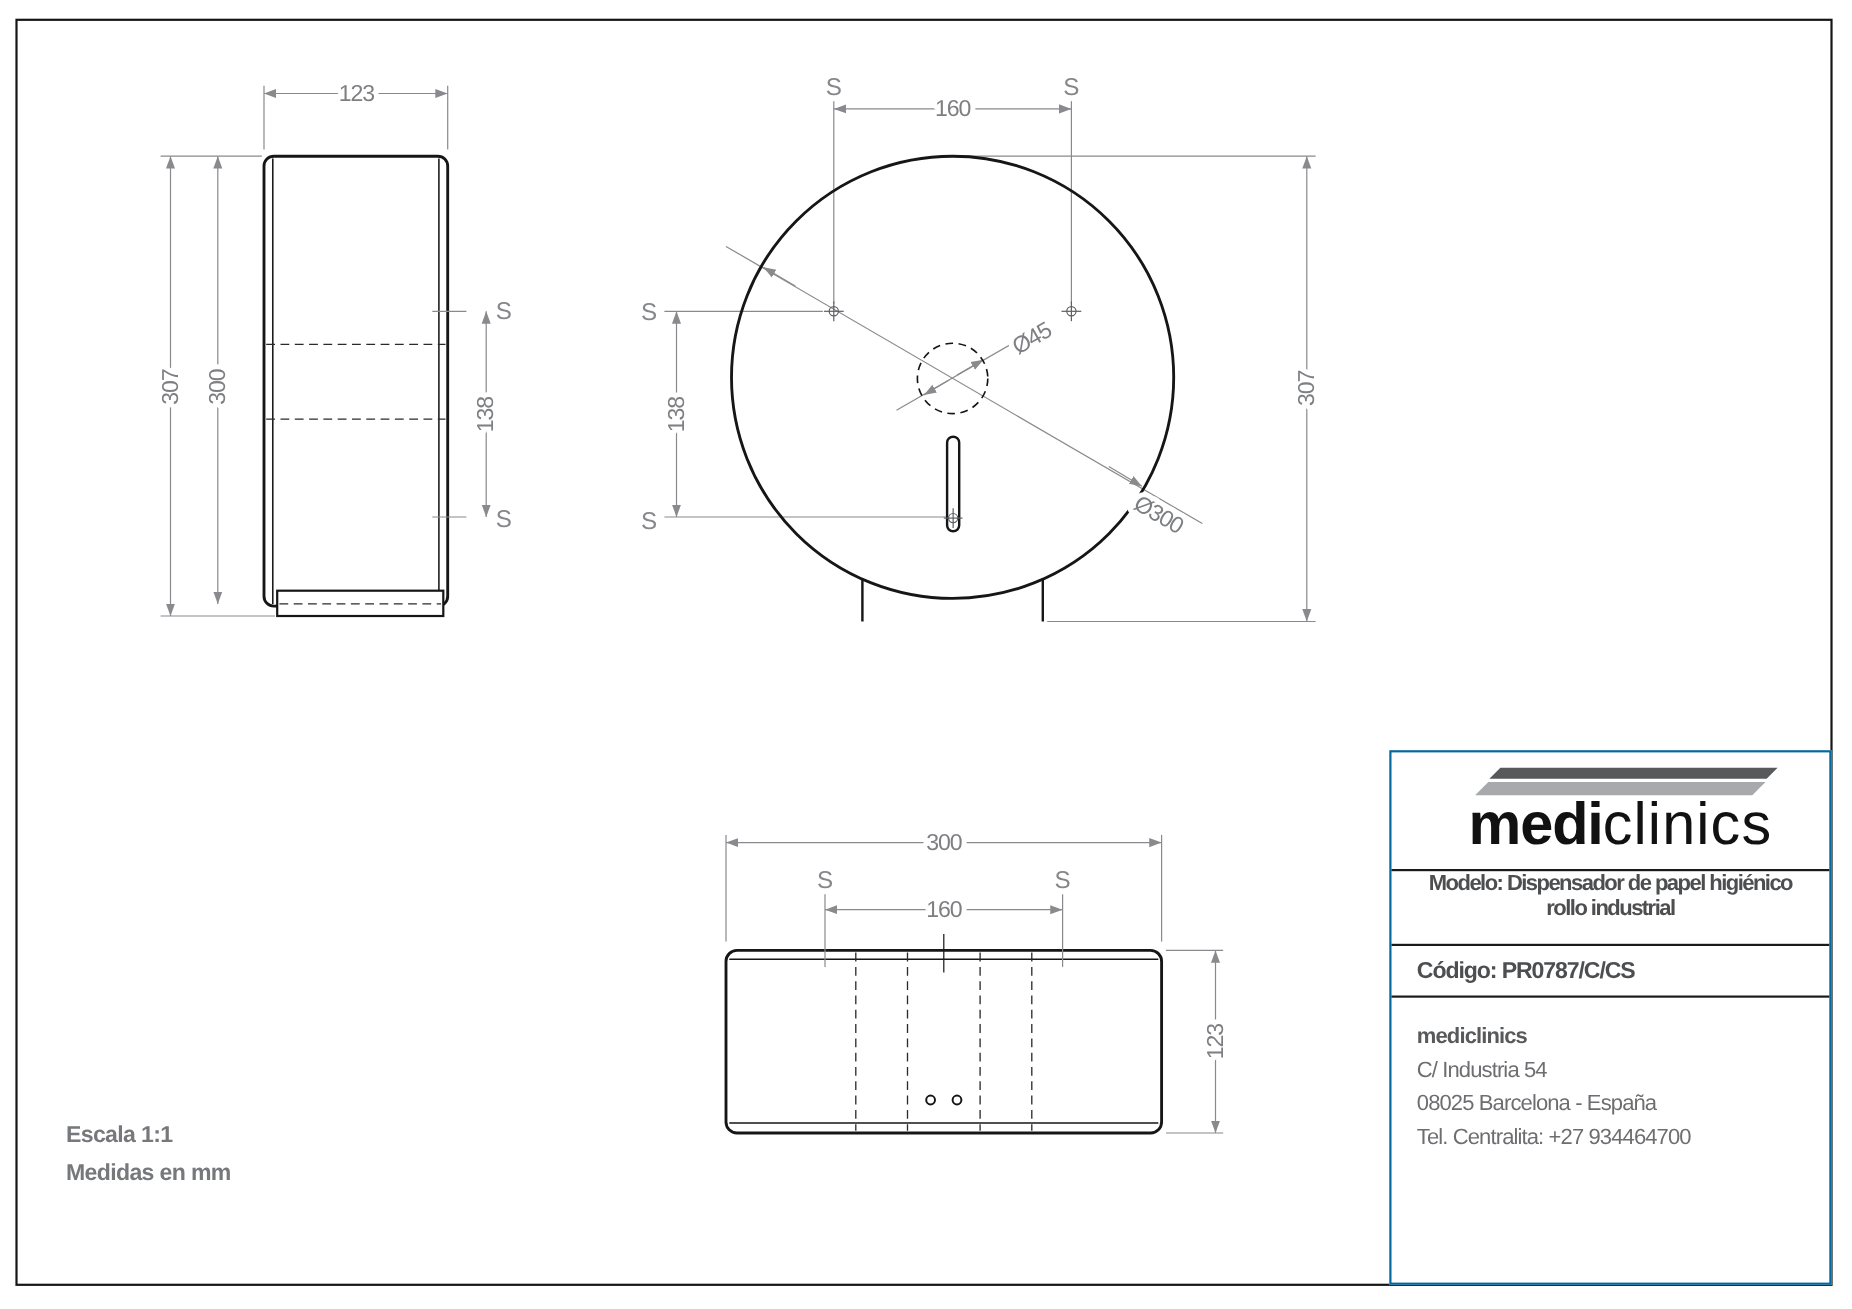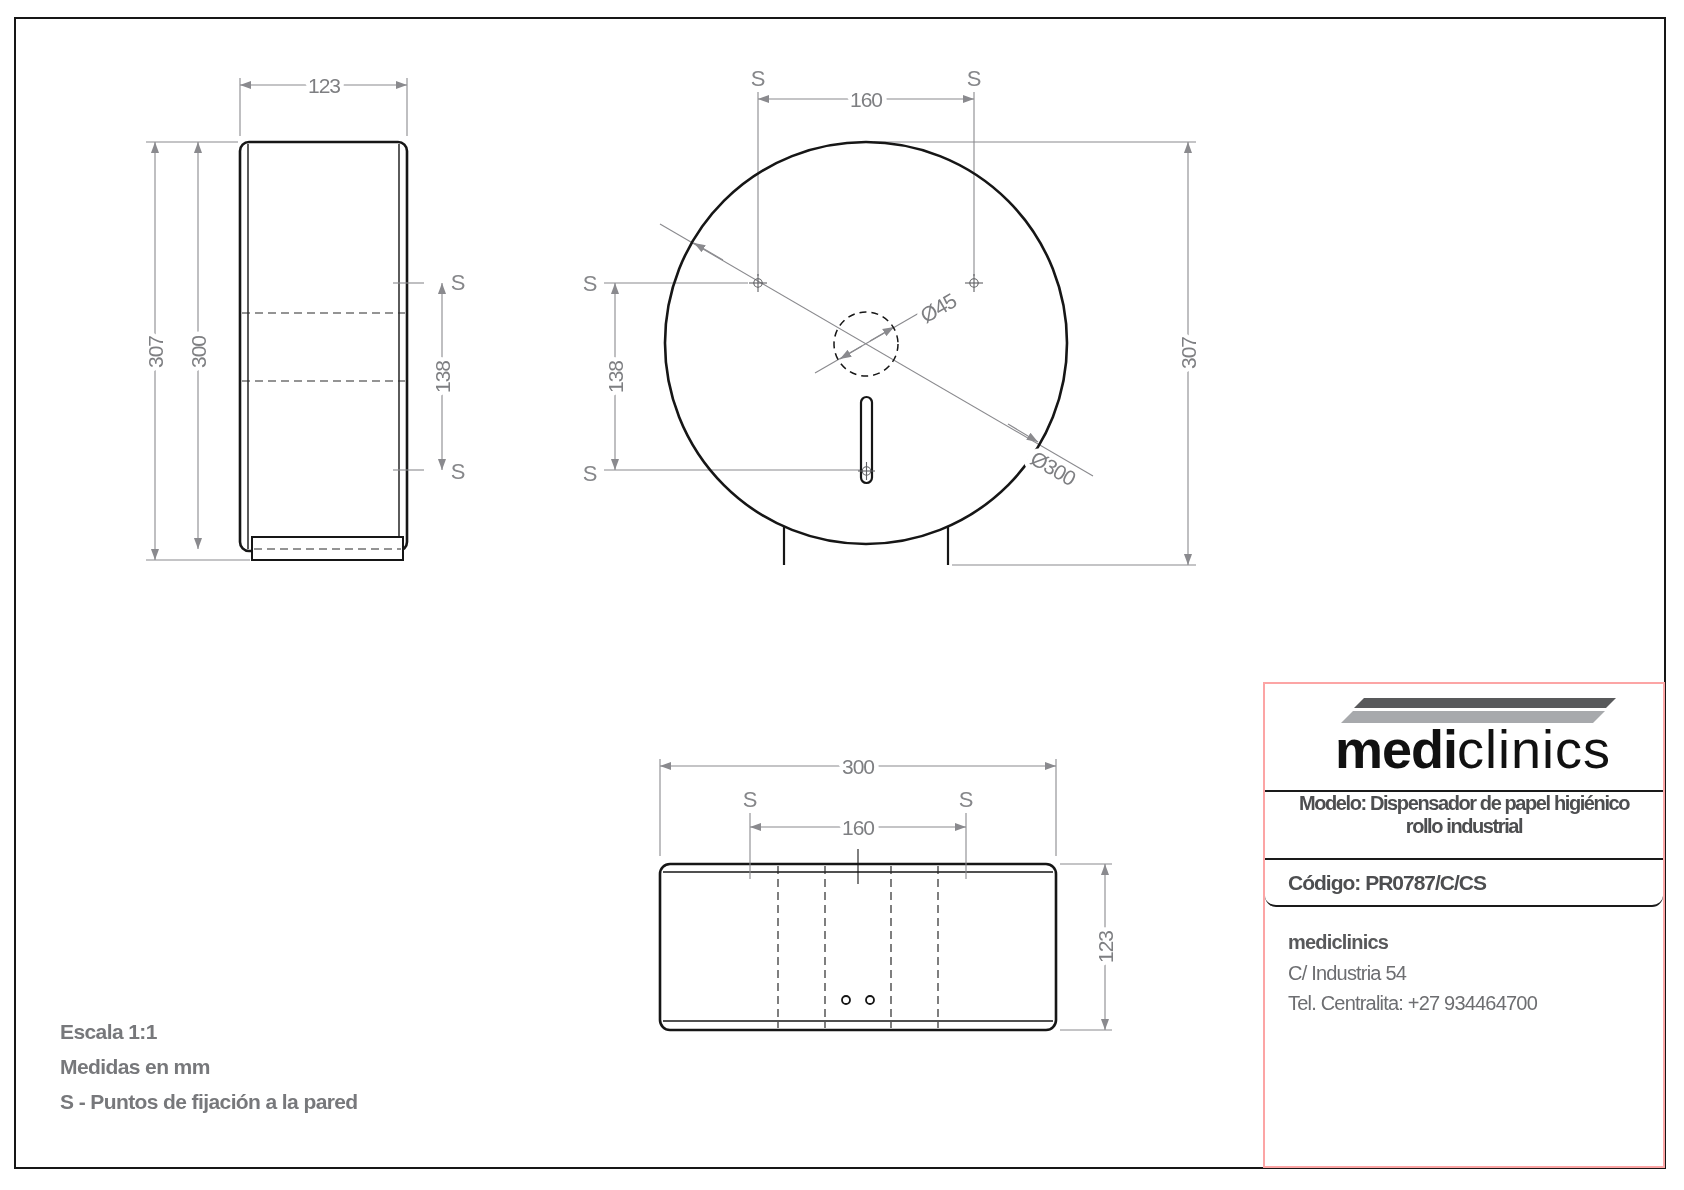--- a/index.html
+++ b/index.html
@@ -18,27 +18,27 @@
   .dim{font-size:21px;fill:#7e7f82;letter-spacing:-1px;text-anchor:middle;
        paint-order:stroke;stroke:#ffffff;stroke-width:9px;stroke-linejoin:round;}
   .slabel{font-size:22px;fill:#86878a;text-anchor:middle;paint-order:stroke;stroke:#fff;stroke-width:7px;}
 
   
   .notes{position:absolute;left:60px;top:1014px;color:#77787b;font-size:21px;
          letter-spacing:-0.6px;line-height:35px;font-weight:bold;}
 
   
   .tblock{position:absolute;left:1263px;top:682px;width:402px;height:486px;
-          border:2px solid #fca5a5;box-sizing:border-box;background:#fff;}
+          border:2px solid #0369a1;box-sizing:border-box;background:#fff;}
   .trow{box-sizing:border-box;border-bottom:2px solid #1a1a1a;position:relative;overflow:hidden;}
   .row-logo{height:108px;}
   .row-model{height:68px;color:#4d4e50;font-weight:bold;font-size:20px;letter-spacing:-1.4px;
              text-align:center;line-height:23px;}
   .row-code{height:47px;color:#4d4e50;font-weight:bold;font-size:21px;letter-spacing:-1px;
-            padding:11px 0 0 23px;border-radius:11px;}
+            padding:11px 0 0 23px;}
   .row-addr{height:259px;border-bottom:none;color:#6d6e71;font-size:20px;letter-spacing:-0.8px;
             line-height:30.7px;padding:20px 0 0 23px;}
   .row-addr .co{font-weight:bold;color:#58595b;}
   .stripe{position:absolute;transform:skewX(-45deg);}
   .stripe-dark{left:94px;top:14px;width:252px;height:10px;background:#58595b;}
   .stripe-light{left:82px;top:27px;width:252px;height:12px;background:#a7a9ac;}
   .logotxt{position:absolute;left:70px;top:34px;font-size:54px;color:#111;letter-spacing:-1px;white-space:nowrap;}
   .logotxt .b{font-weight:900;}
   .logotxt .l{font-weight:normal;letter-spacing:1px;}
 </style>
@@ -187,35 +187,35 @@
         <line class="gry" x1="1060" y1="1030" x2="1112" y2="1030"></line>
         <line class="gry" x1="1105" y1="864" x2="1105" y2="1030" marker-start="url(#arr)" marker-end="url(#arr)"></line>
         <text class="dim" x="1105" y="947" dominant-baseline="central" transform="rotate(-90 1105 947)">123</text>
       </g>
     </g>
   </svg>
 
   <div class="notes">
     <div>Escala 1:1</div>
     <div>Medidas en mm</div>
-    <div>S - Puntos de fijación a la pared</div>
   </div>
 
   <div class="tblock">
     <div class="trow row-logo">
       <div class="stripe stripe-dark"></div>
       <div class="stripe stripe-light"></div>
       <div class="logotxt"><span class="b">medi</span><span class="l">clinics</span></div>
     </div>
     <div class="trow row-model">
       <div>Modelo: Dispensador de papel higiénico</div>
       <div>rollo industrial</div>
     </div>
     <div class="trow row-code">
       <span>Código: PR0787/C/CS</span>
     </div>
     <div class="trow row-addr">
       <div class="co">mediclinics</div>
       <div>C/ Industria 54</div>
+      <div>08025 Barcelona - España</div>
       <div>Tel. Centralita: +27 934464700</div>
     </div>
   </div>
 </div>
 
 </body></html>

